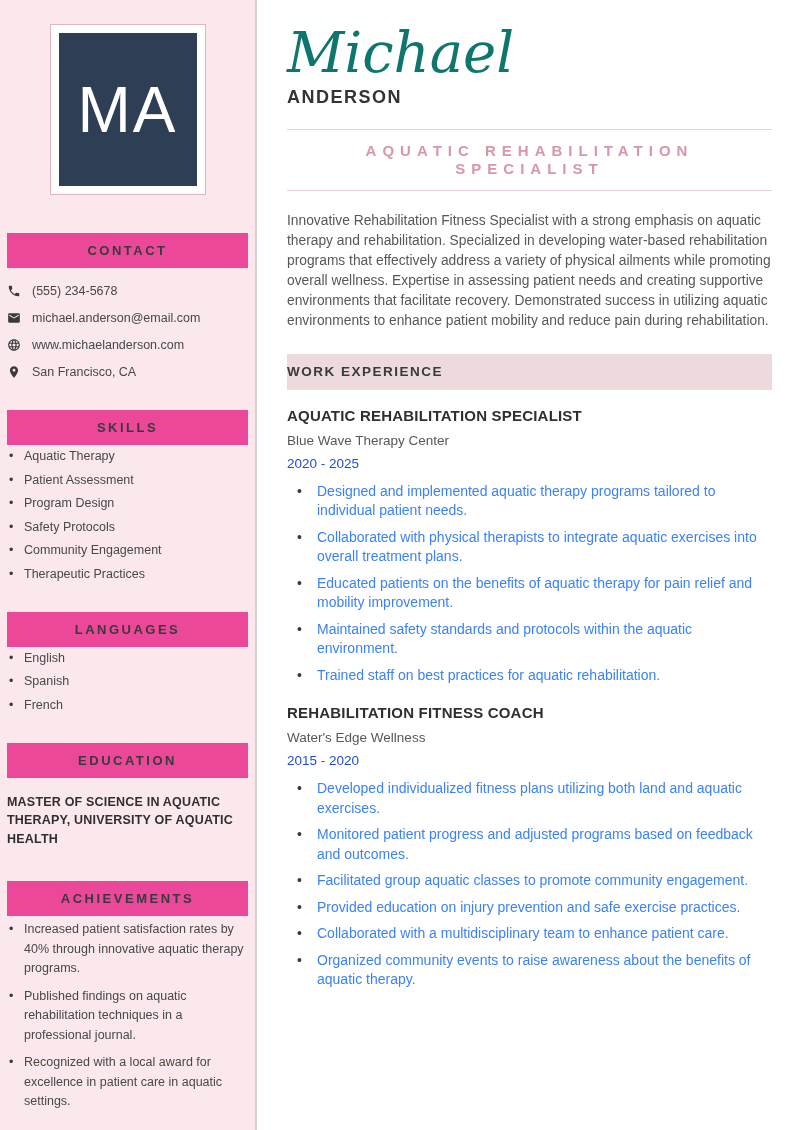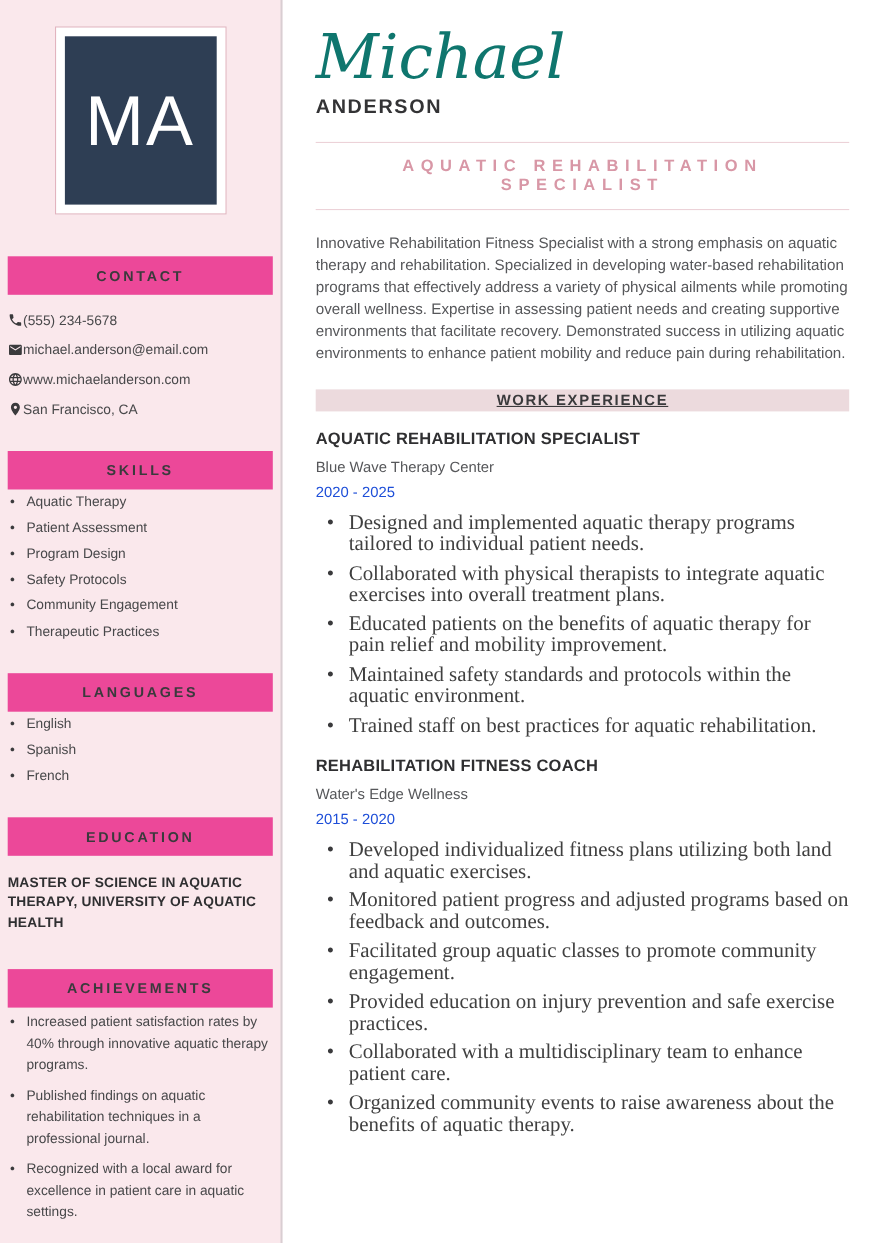--- a/index.html
+++ b/index.html
@@ -14,21 +14,21 @@
                  border:1px solid #e2b4bf; padding:8px; }
   .photo { width:100%; height:100%; background:#2e3e54; display:flex;
            align-items:center; justify-content:center; }
   .photo span { color:#fff; font-size:64px; font-weight:400; letter-spacing:2px; }
 
   .side-band { margin-top:38px; height:35px; background:#ec4899; display:flex;
                align-items:center; justify-content:center; }
   .side-band span { font-size:13px; font-weight:bold; letter-spacing:2.5px; color:#3a3a3c; }
 
   .contact-list { list-style:none; margin-top:16px; }
-  .contact-list li { display:flex; align-items:center; margin-bottom:13px;
+  .contact-list li { display:flex; align-items:center; gap:11px; margin-bottom:13px;
                      font-size:12.5px; color:#48484a; min-height:14px; }
   .contact-list svg { flex:0 0 14px; width:14px; height:14px; fill:#3a3a3c; }
 
   .dot-list { list-style:none; margin-top:4px; }
   .dot-list li { position:relative; padding-left:17px; font-size:12.5px;
                  line-height:14px; margin-bottom:9.5px; color:#48484a; }
   .dot-list li::before { content:"•"; position:absolute; left:2px; top:0; color:#3a3a3c; }
 
   .sidebar .band-skills, .sidebar .band-langs { margin-top:31px; }
   .edu-text { margin-top:15px; font-size:12.5px; font-weight:bold; line-height:18.5px;
@@ -40,32 +40,32 @@
   .main { flex:1; padding:24px 28px 0 30px; background:#fff; }
   .first-name { font-family:"DejaVu Serif", serif; font-style:italic; font-weight:normal;
                 font-size:56px; line-height:1.05; color:#0f766e; }
   .last-name { font-size:18px; font-weight:bold; letter-spacing:1.5px; color:#333335;
                margin-top:4px; }
   .title-banner { margin-top:21px; border-top:1px solid #ecd2d8; border-bottom:1px solid #ecd2d8;
                   padding:12px 0; text-align:center; }
   .title-banner span { font-size:15px; font-weight:bold; letter-spacing:6px; color:#d897a6; }
   .summary { margin-top:20px; font-size:13.8px; line-height:20px; color:#56575a; }
 
-  .main-band { margin-top:23px; height:20px; background:#ecdadd; display:flex;
-               align-items:center; justify-content:center;text-decoration:underline; }
+  .main-band { margin-top:23px; height:36px; background:#ecdadd; display:flex;
+               align-items:center; justify-content:flex-start; }
   .main-band span { font-size:13.5px; font-weight:bold; letter-spacing:1.5px; color:#3a3a3c; }
 
   .job { margin-top:17px; }
   .job + .job { margin-top:19px; }
   .job h3 { font-size:15px; font-weight:bold; letter-spacing:.2px; color:#2f2f31; }
   .job .company { margin-top:9px; font-size:13.5px; color:#56575a; }
   .job .dates   { margin-top:8px;  font-size:13.5px; color:#1d4ed8; }
   .job-list { list-style:none; margin-top:11px; }
-  .job-list li { position:relative; padding-left:30px; font-size:19px;
-                 line-height:19.5px; margin-bottom:7px; color:#404040;font-family:Liberation Serif, serif; }
+  .job-list li { position:relative; padding-left:30px; font-size:14px;
+                 line-height:19.5px; margin-bottom:7px; color:#3b82f6; }
   .job-list li::before { content:"•"; position:absolute; left:10px; top:0; color:#3a3a3c; }
 </style>
 </head>
 <body>
 
 <div class="page">
 
   <aside class="sidebar">
 
     <div class="photo-frame">

